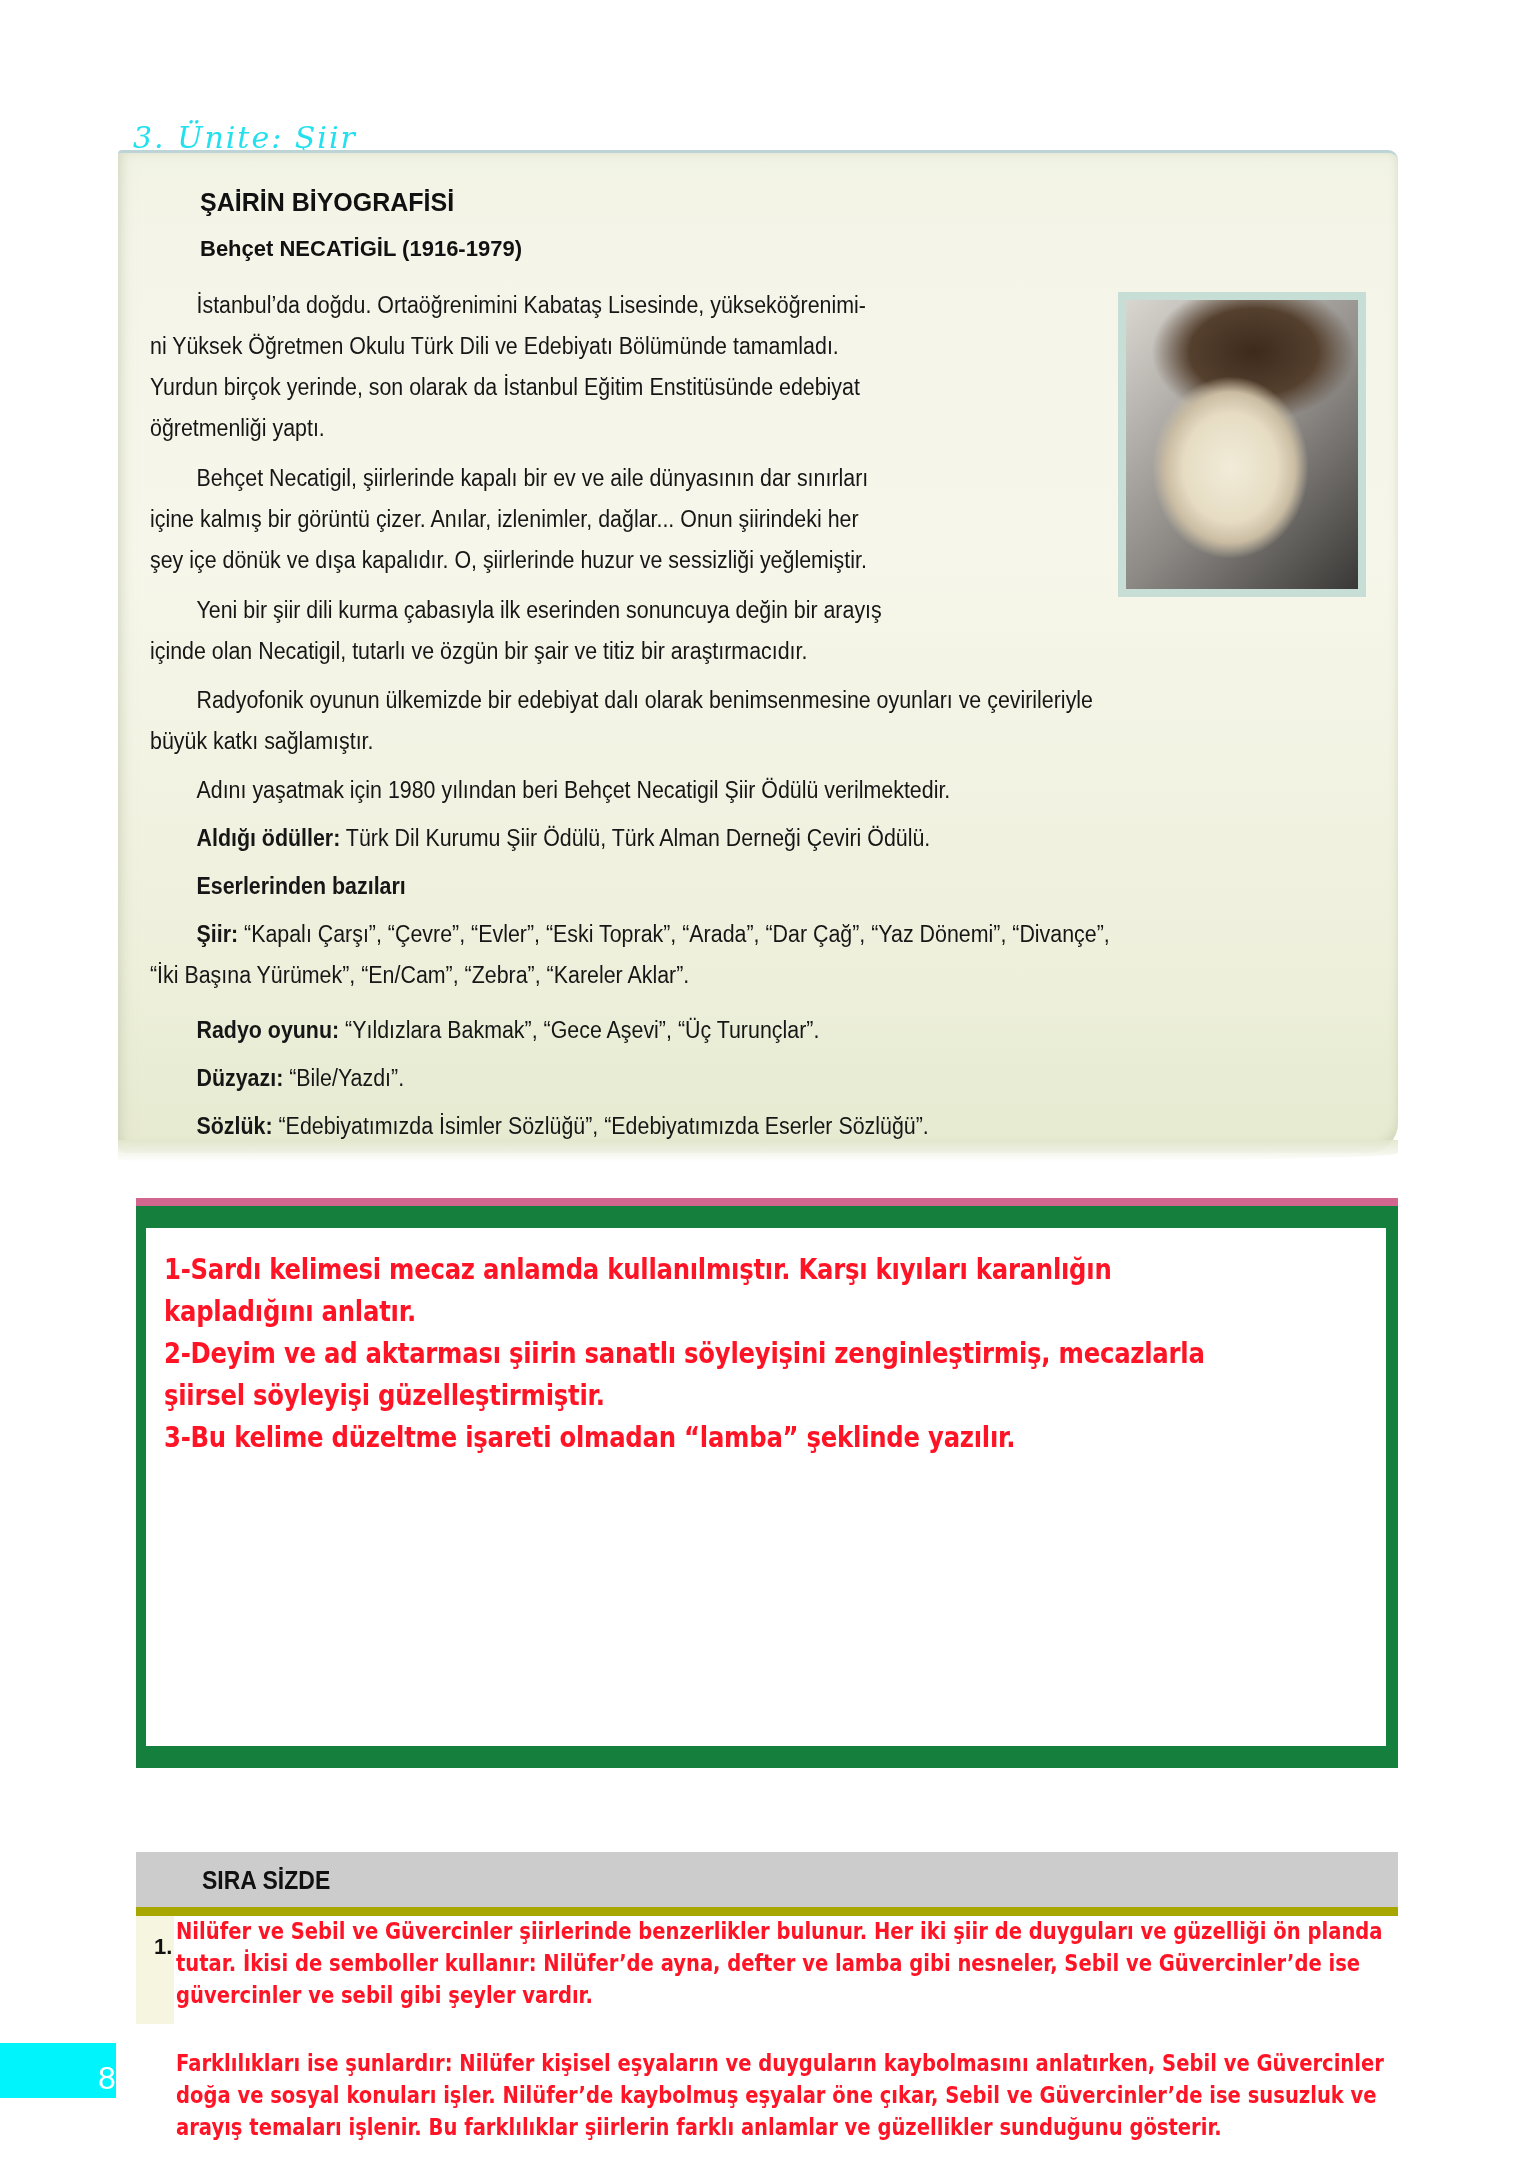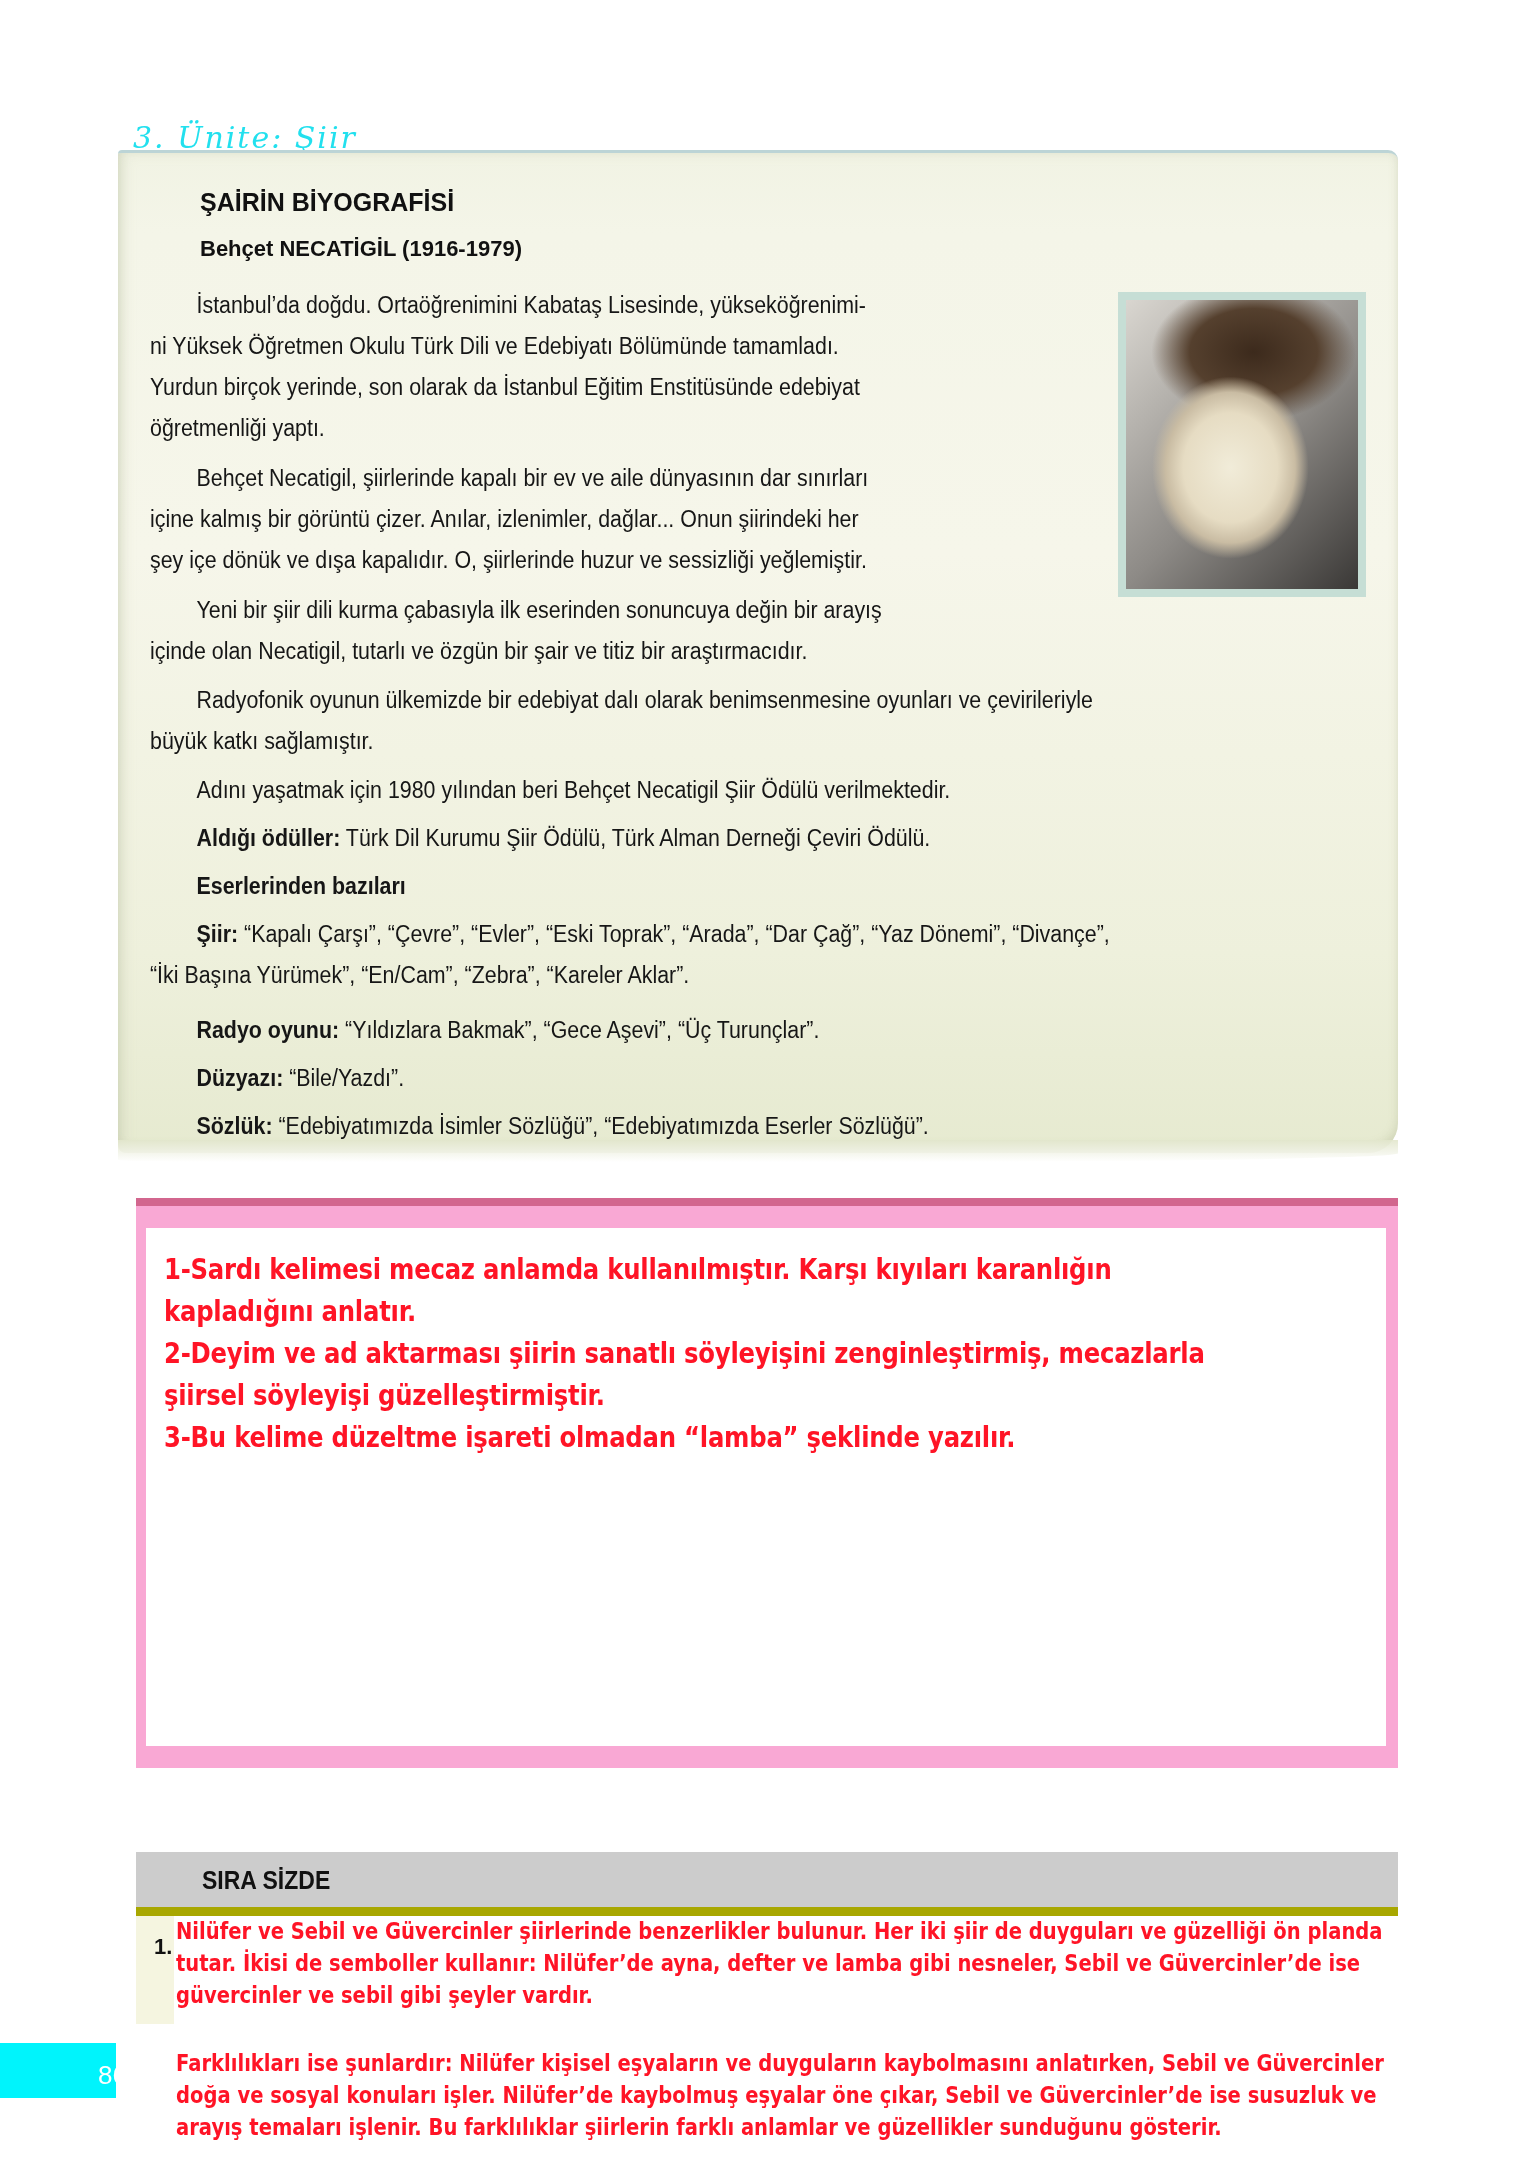--- a/index.html
+++ b/index.html
@@ -23,33 +23,33 @@
          background:#c6ded5; }
   .portrait { position:absolute; left:8px; top:8px; width:232px; height:289px;
          background: radial-gradient(ellipse 45% 42% at 45% 58%, #f1ecd9 0%, #e6dcc3 45%, #c9bca3 62%, rgba(0,0,0,0) 75%),
                      radial-gradient(ellipse 55% 30% at 55% 18%, #3c2a1c 0%, #55402e 50%, rgba(0,0,0,0) 80%),
                      linear-gradient(135deg,#d9d6d0 0%,#8d8a86 55%,#3a3836 100%); }
   .sec-box { position:absolute; left:136px; width:1262px; }
   .sec-header { height:55px; background:#cccccc; position:relative; }
   .sec-header span { position:absolute; left:66px; top:14px; font-size:25px; font-weight:bold;
          color:#111; transform:scaleX(0.92); transform-origin:left top; }
   .dil-bar { height:8px; background:#d2668e; }
-  .dil-body { height:562px; background:#f9a8d4; position:relative; }
+  .dil-body { height:562px; background:#15803d; position:relative; }
   .dil-inner { position:absolute; left:10px; top:22px; width:1240px; height:518px; background:#fff; }
   .red { color:#ff1426; font-weight:bold; font-family:"DejaVu Sans", sans-serif; }
   .dil-answers { position:absolute; left:18px; top:20px; font-size:29px; line-height:42px;
          transform:scaleX(0.84); transform-origin:left top; white-space:nowrap; letter-spacing:-0.3px; }
   .sira-bar { height:9px; background:#a8a700; }
   .sira-body { position:relative; height:108px; }
   .num-col { position:absolute; left:0; top:0; width:38px; height:108px; background:#f5f5e0; }
   .num { position:absolute; left:18px; top:18px; font-size:22px; font-weight:bold; color:#111; }
   .sira-text { position:absolute; left:176px; font-size:23px; line-height:32px;
          transform:scaleX(0.85); transform-origin:left top; white-space:nowrap; }
   .page-num-box { position:absolute; left:0; top:2043px; width:116px; height:55px; background:#00f4fc; }
-  .page-num { position:absolute; left:98px; top:2060px; font-size:26px; color:#ffffff; }
+  .page-num { position:absolute; left:98px; top:2060px; font-size:32px; color:#ffffff; }
 </style>
 </head>
 <body>
 
 <div class="unit-title">3. Ünite: Şiir</div>
 
 <div class="paper"></div>
 <div class="paper-bottom"></div>
 
 <div class="bio-heading">ŞAİRİN BİYOGRAFİSİ</div>

